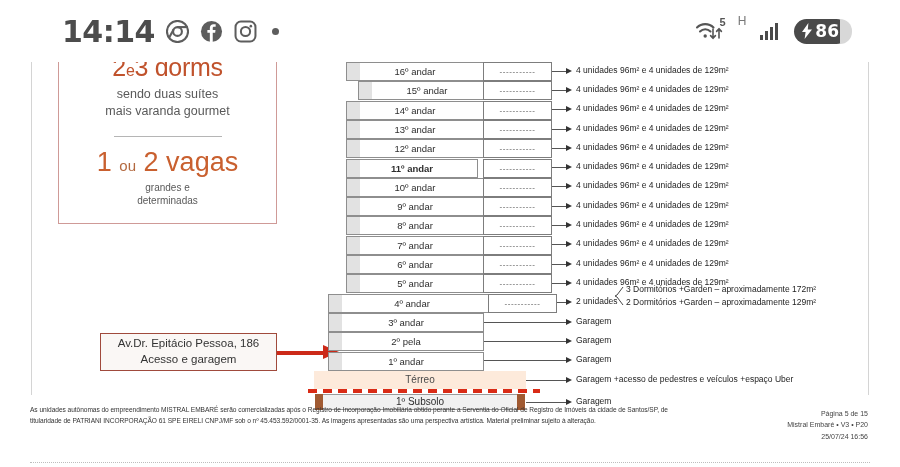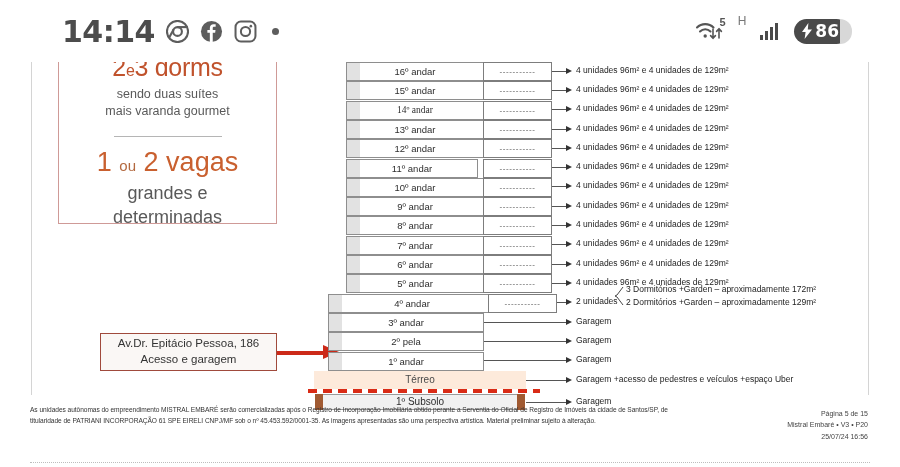--- a/index.html
+++ b/index.html
@@ -40,21 +40,21 @@
   .promo { position:absolute; left:58px; top:46px; width:219px; height:178px;
      border:1px solid #cf9a97; background:#fff; text-align:center;
      overflow:hidden; padding-top:8px; }
   .promo-h1 { font-size:25px; color:#c0522c; font-weight:400; line-height:1.0;
      letter-spacing:-0.3px; }
   .promo-h1 .sm { font-size:16px; }
   .promo-sub { font-size:12.5px; color:#595959; line-height:1.35; margin-top:6px; }
   .promo-hr { width:108px; height:1px; background:#b5b5b5; margin:16px auto 12px; }
   .promo-h2 { font-size:27px; color:#c9602f; font-weight:400; line-height:1.0; }
   .promo-h2 .sm { font-size:15px; color:#b3693f; }
-  .promo-sub2 { font-size:18px; color:#595959; line-height:1.35; margin-top:5px; }
+  .promo-sub2 { font-size:10px; color:#595959; line-height:1.35; margin-top:5px; }
 
   
   .addr { position:absolute; left:100px; top:333px; width:177px; height:38px;
      border:1px solid #a04a3c; background:#faf7f5; display:flex;
      flex-direction:column; align-items:center; justify-content:center; }
   .addr div { font-size:11.5px; color:#333; line-height:1.35; }
   .addr-arrow { position:absolute; left:277px; top:349px; width:63px; height:7px; }
   .addr-arrow .shaft { position:absolute; left:0; top:2px; width:48px; height:4px;
      background:#cc2a19; }
   .addr-arrow .head { position:absolute; left:46px; top:-4px; width:0; height:0;
@@ -156,45 +156,45 @@
         <div class="head"></div>
     </div>
 
     <div class="bld" id="bld">
         <div class="floor" style="left: 32px; top: 0px; width: 138px;">
           <div class="body"></div>
           <div class="shade"></div>
           <div class="lbl">16º andar</div>
         </div>
         <div class="dashbox" style="top: 0px; left: 169px;">-----------</div>
-        <div class="floor" style="left: 32px; top: 19.3px; width: 138px;">
+        <div class="floor" style="left: 44px; top: 19.3px; width: 138px;">
           <div class="body"></div>
           <div class="shade"></div>
           <div class="lbl">15º andar</div>
         </div>
         <div class="dashbox" style="top: 19.3px; left: 169px;">-----------</div>
-        <div class="floor" style="left: 32px; top: 38.6px; width: 138px; font-family: Liberation Serif, serif;">
+        <div class="floor" style="left: 32px; top: 38.6px; width: 138px;">
           <div class="body"></div>
           <div class="shade"></div>
           <div class="lbl">14º andar</div>
         </div>
         <div class="dashbox" style="top: 38.6px; left: 169px;">-----------</div>
         <div class="floor" style="left: 32px; top: 57.9px; width: 138px;">
           <div class="body"></div>
           <div class="shade"></div>
           <div class="lbl">13º andar</div>
         </div>
         <div class="dashbox" style="top: 57.9px; left: 169px;">-----------</div>
         <div class="floor" style="left: 32px; top: 77.2px; width: 138px;">
           <div class="body"></div>
           <div class="shade"></div>
           <div class="lbl">12º andar</div>
         </div>
         <div class="dashbox" style="top: 77.2px; left: 169px;">-----------</div>
-        <div class="floor" style="left: 32px; top: 96.5px; width: 132px;">
+        <div class="floor" style="left: 32px; top: 96.5px; width: 132px; font-weight: bold;">
           <div class="body"></div>
           <div class="shade"></div>
           <div class="lbl">11º andar</div>
         </div>
         <div class="dashbox" style="top: 96.5px; left: 169px;">-----------</div>
         <div class="floor" style="left: 32px; top: 115.8px; width: 138px;">
           <div class="body"></div>
           <div class="shade"></div>
           <div class="lbl">10º andar</div>
         </div>

